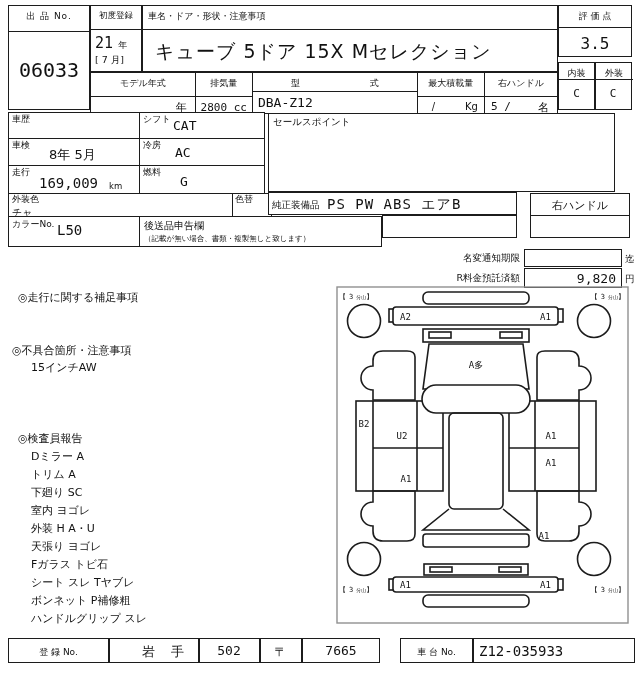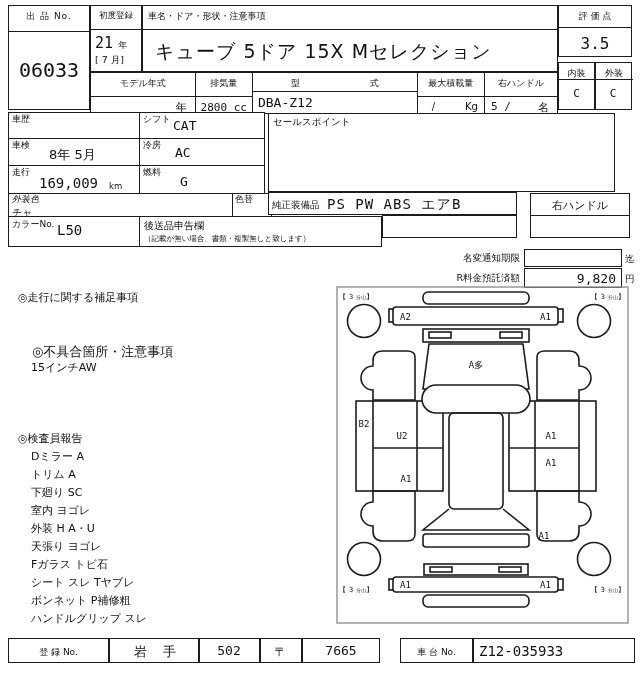--- a/index.html
+++ b/index.html
@@ -103,21 +103,21 @@
     <span class="sl" style="position:absolute;left:3px;top:2px;">走行</span>
     <span class="mono" style="position:absolute;left:30px;top:9px;font-size:14px;">169,009</span>
     <span style="position:absolute;left:100px;top:15px;font-size:8.5px;">km</span>
   </div>
   <div class="abs bx" style="left:139px;top:165px;width:126px;height:29px;">
     <span class="sl" style="position:absolute;left:3px;top:2px;">燃料</span>
     <span class="mono" style="position:absolute;left:40px;top:8px;font-size:13px;">G</span>
   </div>
 
   <div class="abs bx" style="left:8px;top:193px;width:225px;height:24px;">
-    <div class="sl" style="padding:1px 0 0 3px;font-style:italic;">外装色</div>
+    <div class="sl" style="padding:1px 0 0 3px;">外装色</div>
     <div style="font-size:10px;padding:1px 0 0 3px;">チャ</div>
   </div>
   <div class="abs bx" style="left:232px;top:193px;width:40px;height:24px;">
     <div class="sl" style="padding:1px 0 0 2px;">色替</div>
   </div>
 
   <div class="abs bx" style="left:8px;top:216px;width:132px;height:31px;">
     <span class="sl" style="position:absolute;left:3px;top:3px;">カラーNo.</span>
     <span class="mono" style="position:absolute;left:48px;top:5px;font-size:14px;">L50</span>
   </div>
@@ -144,21 +144,21 @@
   <div class="abs bx" style="left:524px;top:249px;width:98px;height:18px;"></div>
   <div class="abs" style="left:625px;top:253px;font-size:9.5px;">迄</div>
 
   <div class="abs" style="left:400px;top:272px;width:120px;text-align:right;font-size:9.5px;">R料金預託済額</div>
   <div class="abs bx" style="left:524px;top:268px;width:98px;height:20px;">
     <div class="mono" style="font-size:13px;text-align:right;padding:2px 5px 0 0;">9,820</div>
   </div>
   <div class="abs" style="left:625px;top:273px;font-size:9.5px;">円</div>
 
   <div class="abs" style="left:18px;top:290px;font-size:11px;">◎走行に関する補足事項</div>
-  <div class="abs" style="left:32px;top:343px;font-size:13px;">◎不具合箇所・注意事項</div>
+  <div class="abs" style="left:12px;top:343px;font-size:11px;">◎不具合箇所・注意事項</div>
   <div class="abs" style="left:31px;top:360px;font-size:11px;">15インチAW</div>
 
   <div class="abs" style="left:18px;top:431px;font-size:11px;">◎検査員報告</div>
   <div class="abs" style="left:31px;top:448px;font-size:11px;line-height:18px;">
     <div>Dミラー A</div>
     <div>トリム A</div>
     <div>下廻り SC</div>
     <div>室内 ヨゴレ</div>
     <div>外装 H A・U</div>
     <div>天張り ヨゴレ</div>
@@ -167,21 +167,21 @@
     <div>ボンネット P補修粗</div>
     <div>ハンドルグリップ スレ</div>
   </div>
 
   <div class="abs bx" style="left:8px;top:638px;width:372px;height:25px;">
     <div class="abs" style="left:99px;top:0;width:1.5px;height:100%;background:#1c1c1c;"></div>
     <div class="abs" style="left:189px;top:0;width:1.5px;height:100%;background:#1c1c1c;"></div>
     <div class="abs" style="left:250px;top:0;width:1.5px;height:100%;background:#1c1c1c;"></div>
     <div class="abs" style="left:292px;top:0;width:1.5px;height:100%;background:#1c1c1c;"></div>
     <div class="abs ctr" style="left:0;top:7px;width:99px;font-size:9px;">登 録 No.</div>
-    <div class="abs ctr" style="left:104px;top:4px;width:90px;font-size:13px;letter-spacing:6px;">岩 手</div>
+    <div class="abs ctr" style="left:112px;top:4px;width:90px;font-size:13px;letter-spacing:6px;">岩 手</div>
     <div class="abs ctr mono" style="left:251px;top:4px;width:41px;font-size:13px;left:190px;width:60px;">502</div>
     <div class="abs ctr" style="left:251px;top:5px;width:41px;font-size:12px;">〒</div>
     <div class="abs ctr mono" style="left:293px;top:4px;width:78px;font-size:13px;">7665</div>
   </div>
 
   <div class="abs bx" style="left:400px;top:638px;width:235px;height:25px;">
     <div class="abs" style="left:71px;top:0;width:1.5px;height:100%;background:#1c1c1c;"></div>
     <div class="abs ctr" style="left:0;top:7px;width:71px;font-size:9px;">車 台 No.</div>
     <div class="abs mono" style="left:78px;top:4px;font-size:14px;">Z12-035933</div>
   </div>

